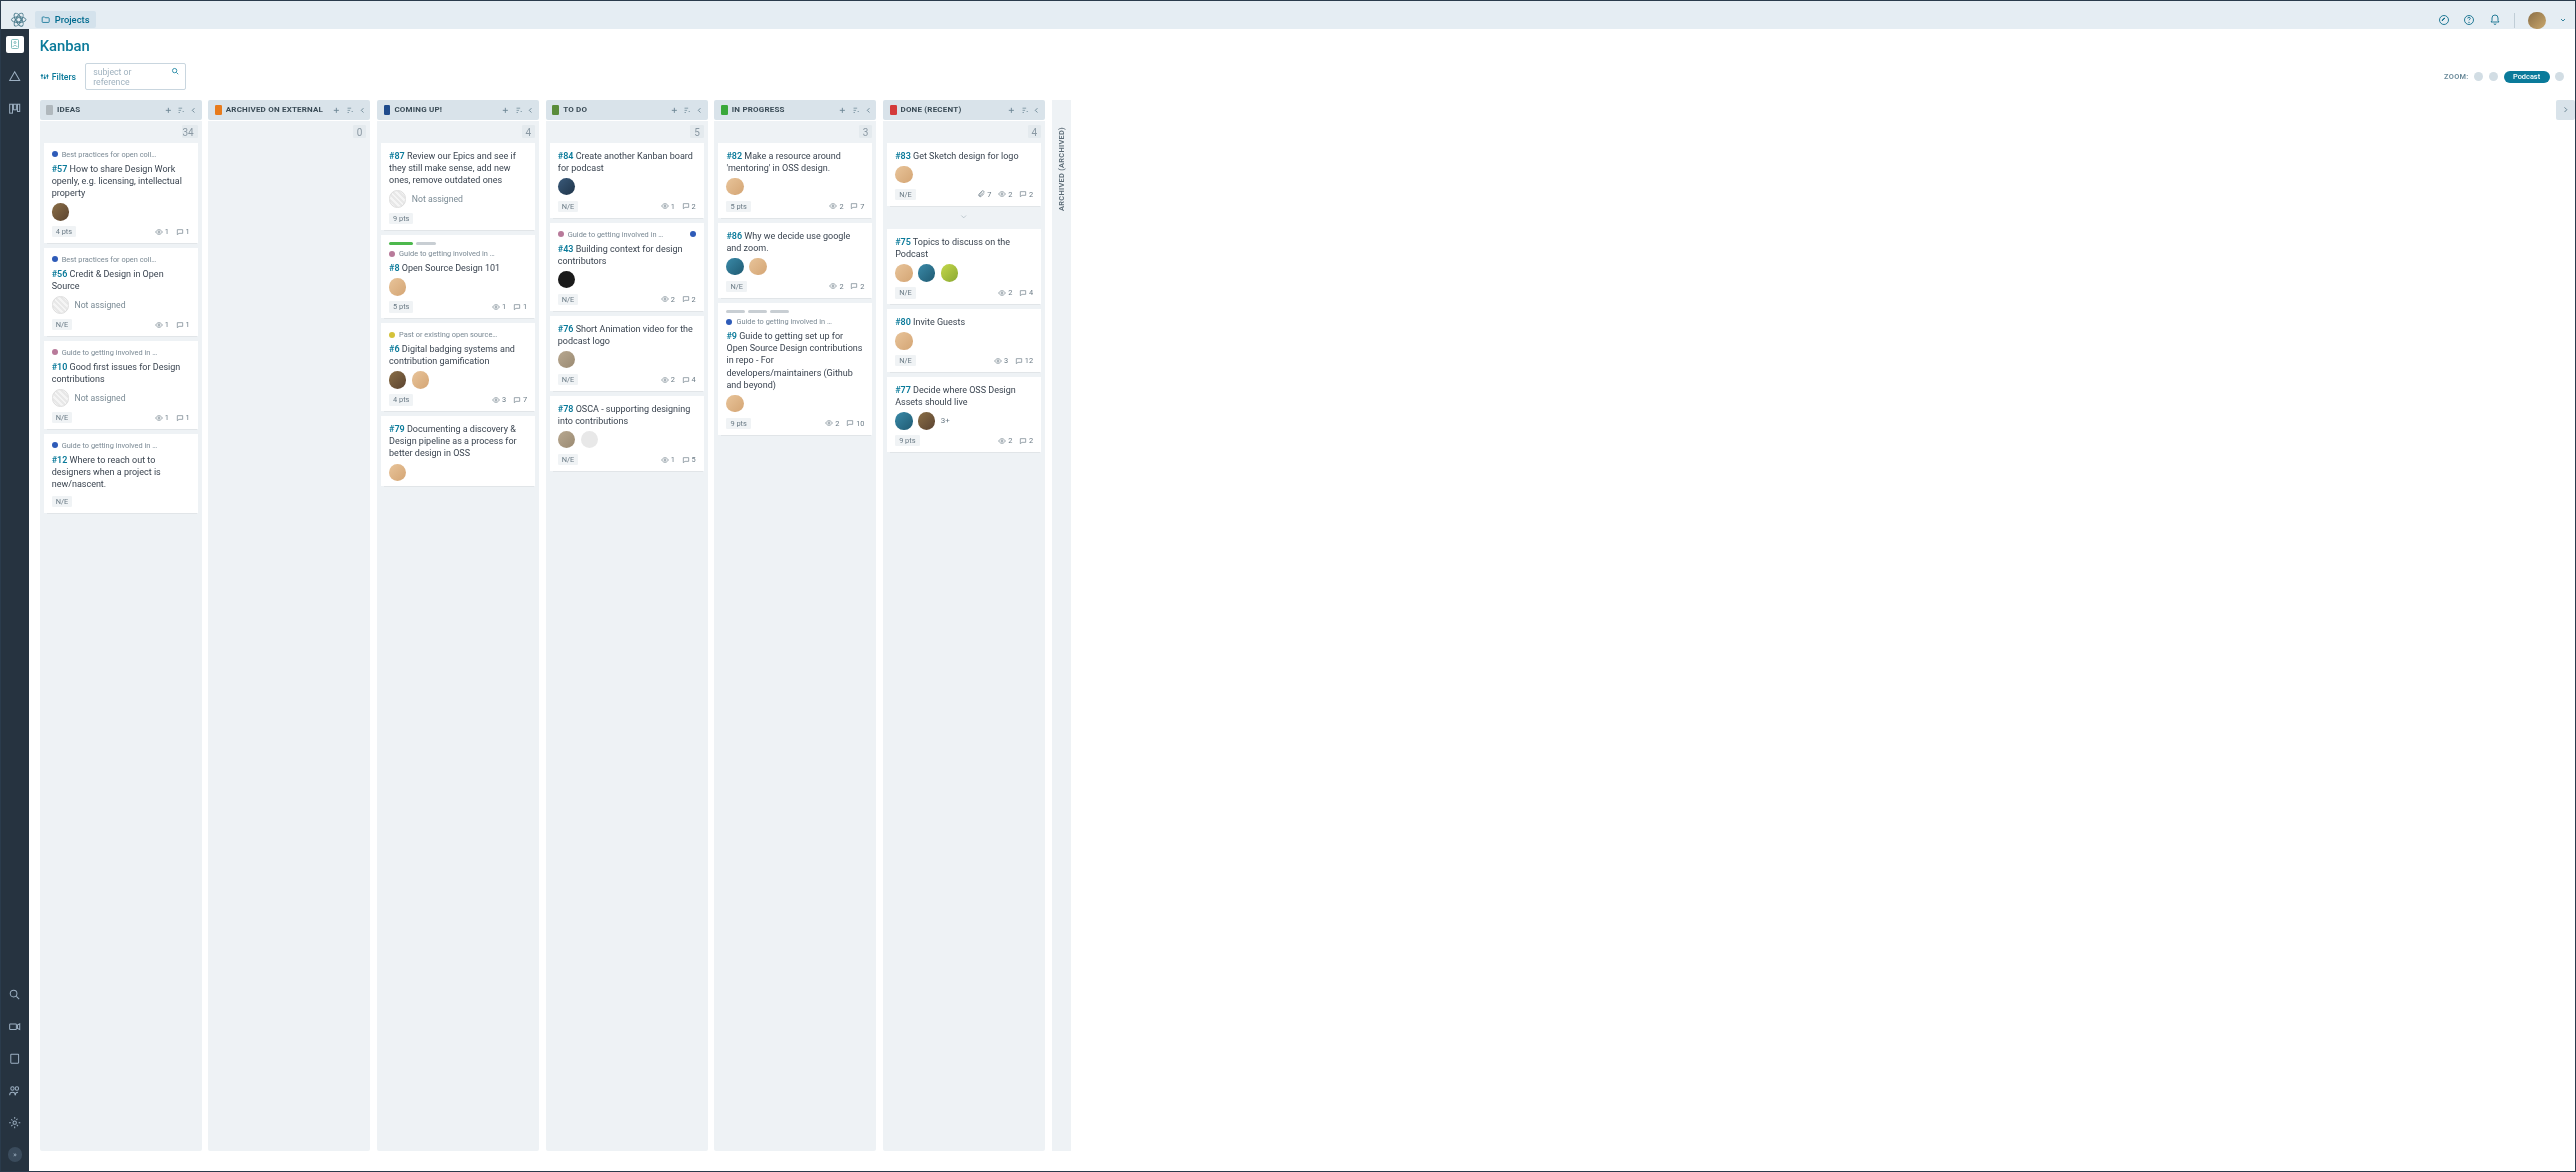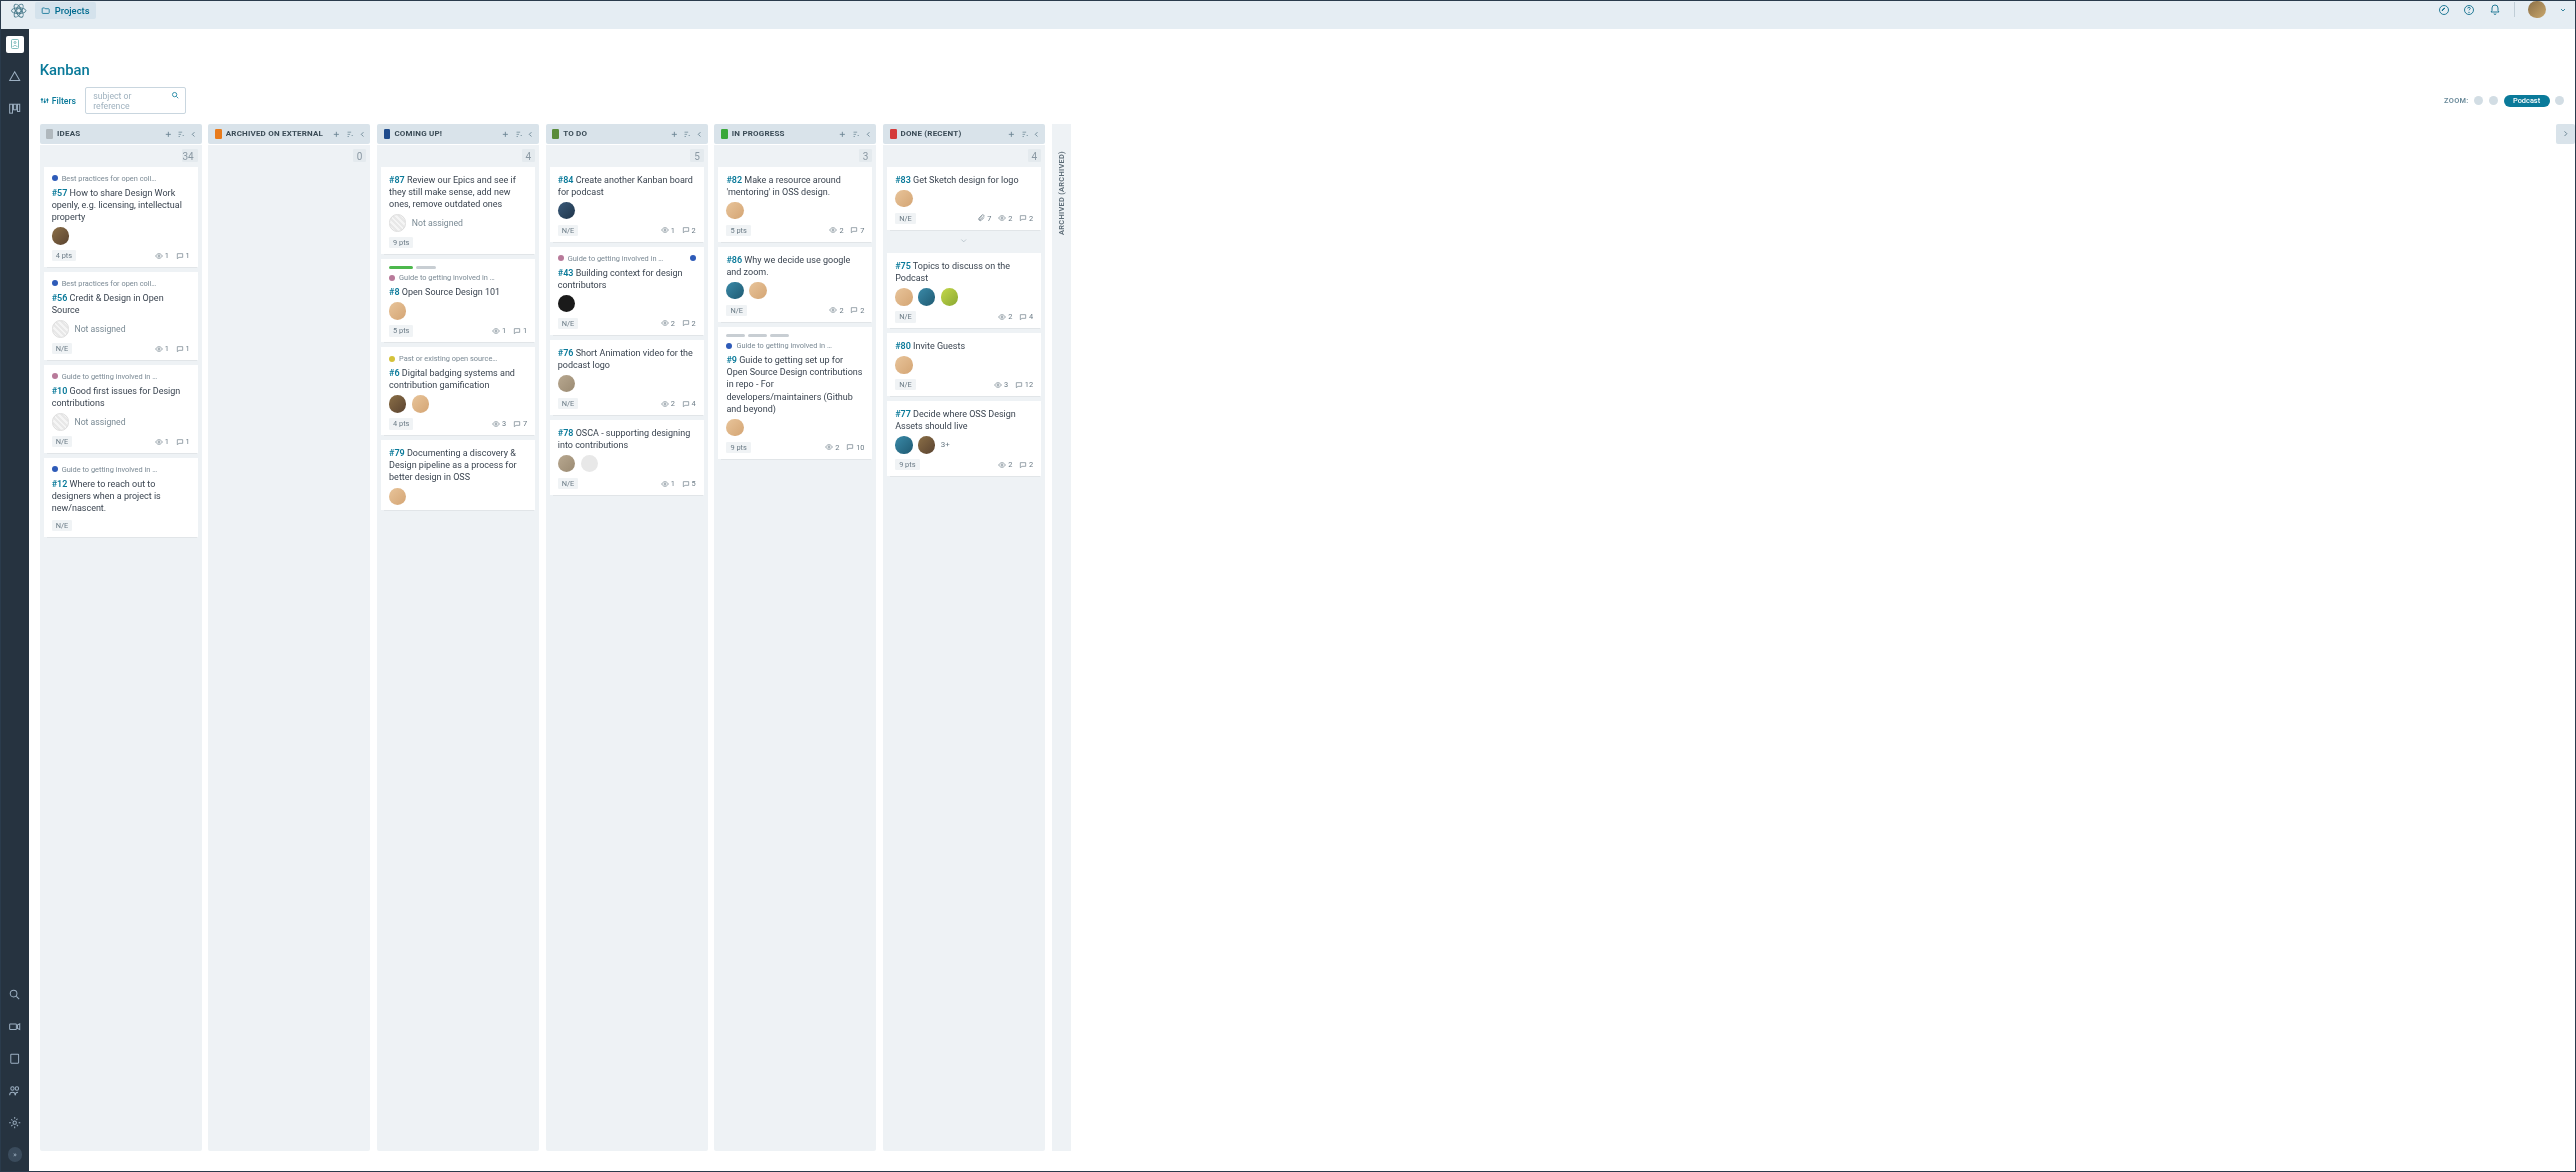--- a/index.html
+++ b/index.html
@@ -1,31 +1,31 @@
 <!DOCTYPE html>
 <html style="font-size:10.7px"><head>
 <meta charset="utf-8">
 <style>
 * { margin: 0; padding: 0; box-sizing: border-box; font-family: -apple-system, BlinkMacSystemFont, "Segoe UI", Roboto, sans-serif; }
 body { background: #fff; overflow: hidden; }
 .app { display: flex; flex-direction: column; height: 100vh; border: 0.7px solid #2a3b4c; }
-.topbar { height: 28px; background: #e5edf3; display: flex; align-items: flex-start; padding: 0 8px; justify-content: space-between; }
+.topbar { height: 28px; background: #e5edf3; display: flex; align-items: flex-end; padding: 0 8px; justify-content: space-between; }
 .topbar-left { display: flex; align-items: center; gap: 6.7px; }
 .logo { width: 19px; height: 19px; display: flex; align-items: center; justify-content: center; color: #4a7b8c; }
 .projects-btn { background: #d4e2ec; padding: 2.7px 6.7px; border-radius: 2px; display: flex; align-items: center; gap: 4px; color: #006b8f; font-size: 9.4px; font-weight: 500; cursor: pointer; }
 .topbar-right { display: flex; align-items: center; gap: 13.4px; }
 .top-icon { color: #0f6e8c; cursor: pointer; display:flex; align-items:center; }
 .avatar-top { width: 17.4px; height: 17.4px; border-radius: 50%; background: linear-gradient(135deg,#8b6f47,#c9a76c); }
 .main-row { display: flex; flex: 1; min-height: 0; }
 .sidebar { width: 28px; background: #263340; display: flex; flex-direction: column; align-items: center; padding-top: 6.7px; gap: 16px; }
 .sidebar-item { width: 16px; height: 16px; color: #9db0c2; cursor: pointer; display:flex; align-items:center; justify-content:center; }
 .sidebar-bottom { margin-top: auto; display: flex; flex-direction: column; align-items:center; gap: 16px; padding-bottom: 6.7px; width:100%; }
 .sidebar-expand { width:14.8px; height:14.8px; background:#3a4b5c; border-radius:50%; color:#9db0c2; display:flex; align-items:center; justify-content:center; font-size:8px; margin-bottom:2.7px; }
 .proj-avatar { width:17.4px;height:17.4px; background:#fff; border-radius:2px; display:flex; align-items:center; justify-content:center; }
-.content { flex: 1; display: flex; flex-direction: column; min-width: 0; background:#fff;margin-top:24px; }
+.content { flex: 1; display: flex; flex-direction: column; min-width: 0; background:#fff; }
 .header-row { display: flex; align-items: center; gap: 8px; padding: 8px 10.7px 5.4px; }
 .page-title { color: #0a7a9a; font-size: 14.8px; font-weight: 500; }
 .filters-row { display: flex; align-items: center; padding: 2.7px 10.7px 9.4px; gap: 9.4px; justify-content: space-between; }
 .filters-left { display:flex; align-items:center; gap:9.4px; }
 .filters-btn { color: #0a7a9a; font-size: 8.7px; font-weight: 500; display: flex; align-items: center; gap: 2.7px; cursor: pointer; justify-content: center; }
 .search-box { border: 0.7px solid #c9d6df; border-radius: 2px; padding: 2.7px 19px 2.7px 6.7px; font-size: 8.7px; color: #a0b2bf; position: relative; width: 101px; background:#fff; }
 .search-icon-in { position: absolute; right: 5.4px; top: 3.4px; color: #0a7a9a; }
 .zoom-area { display:flex; align-items:center; gap:5.4px; font-size:7.4px; color:#6a8a9a; }
 .zoom-label { font-weight:600; letter-spacing:0.3px; }
 .zoom-dot { width:9.4px; height:9.4px; border-radius:50%; background:#d2dde4; }

